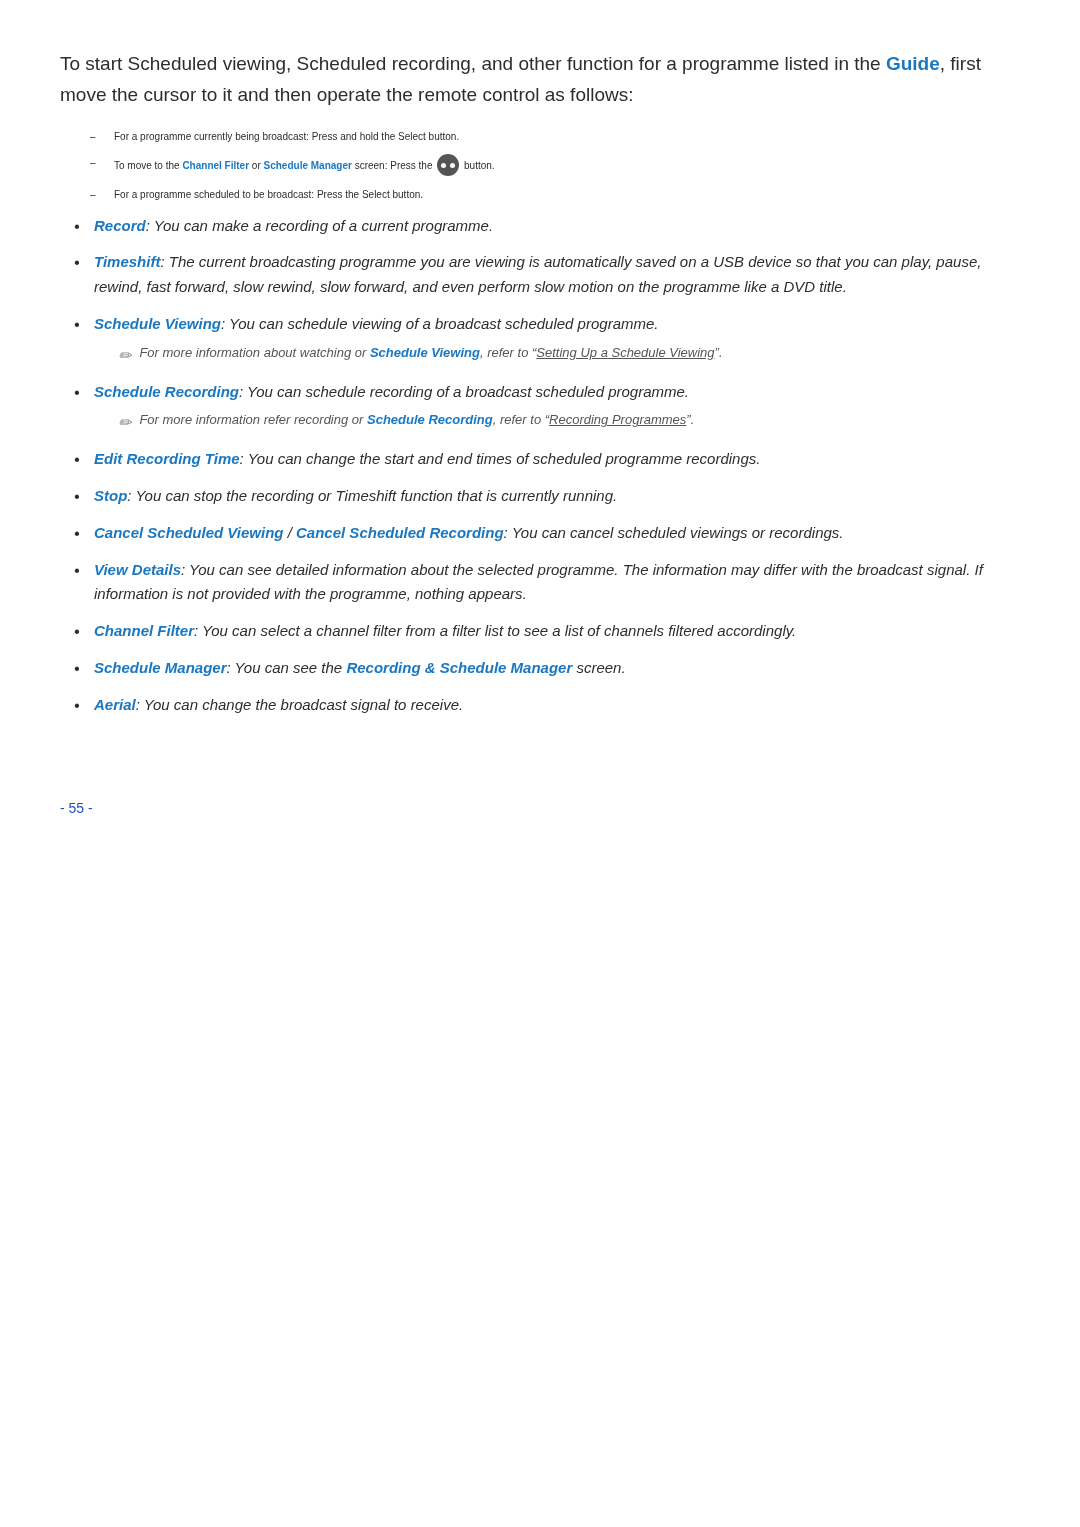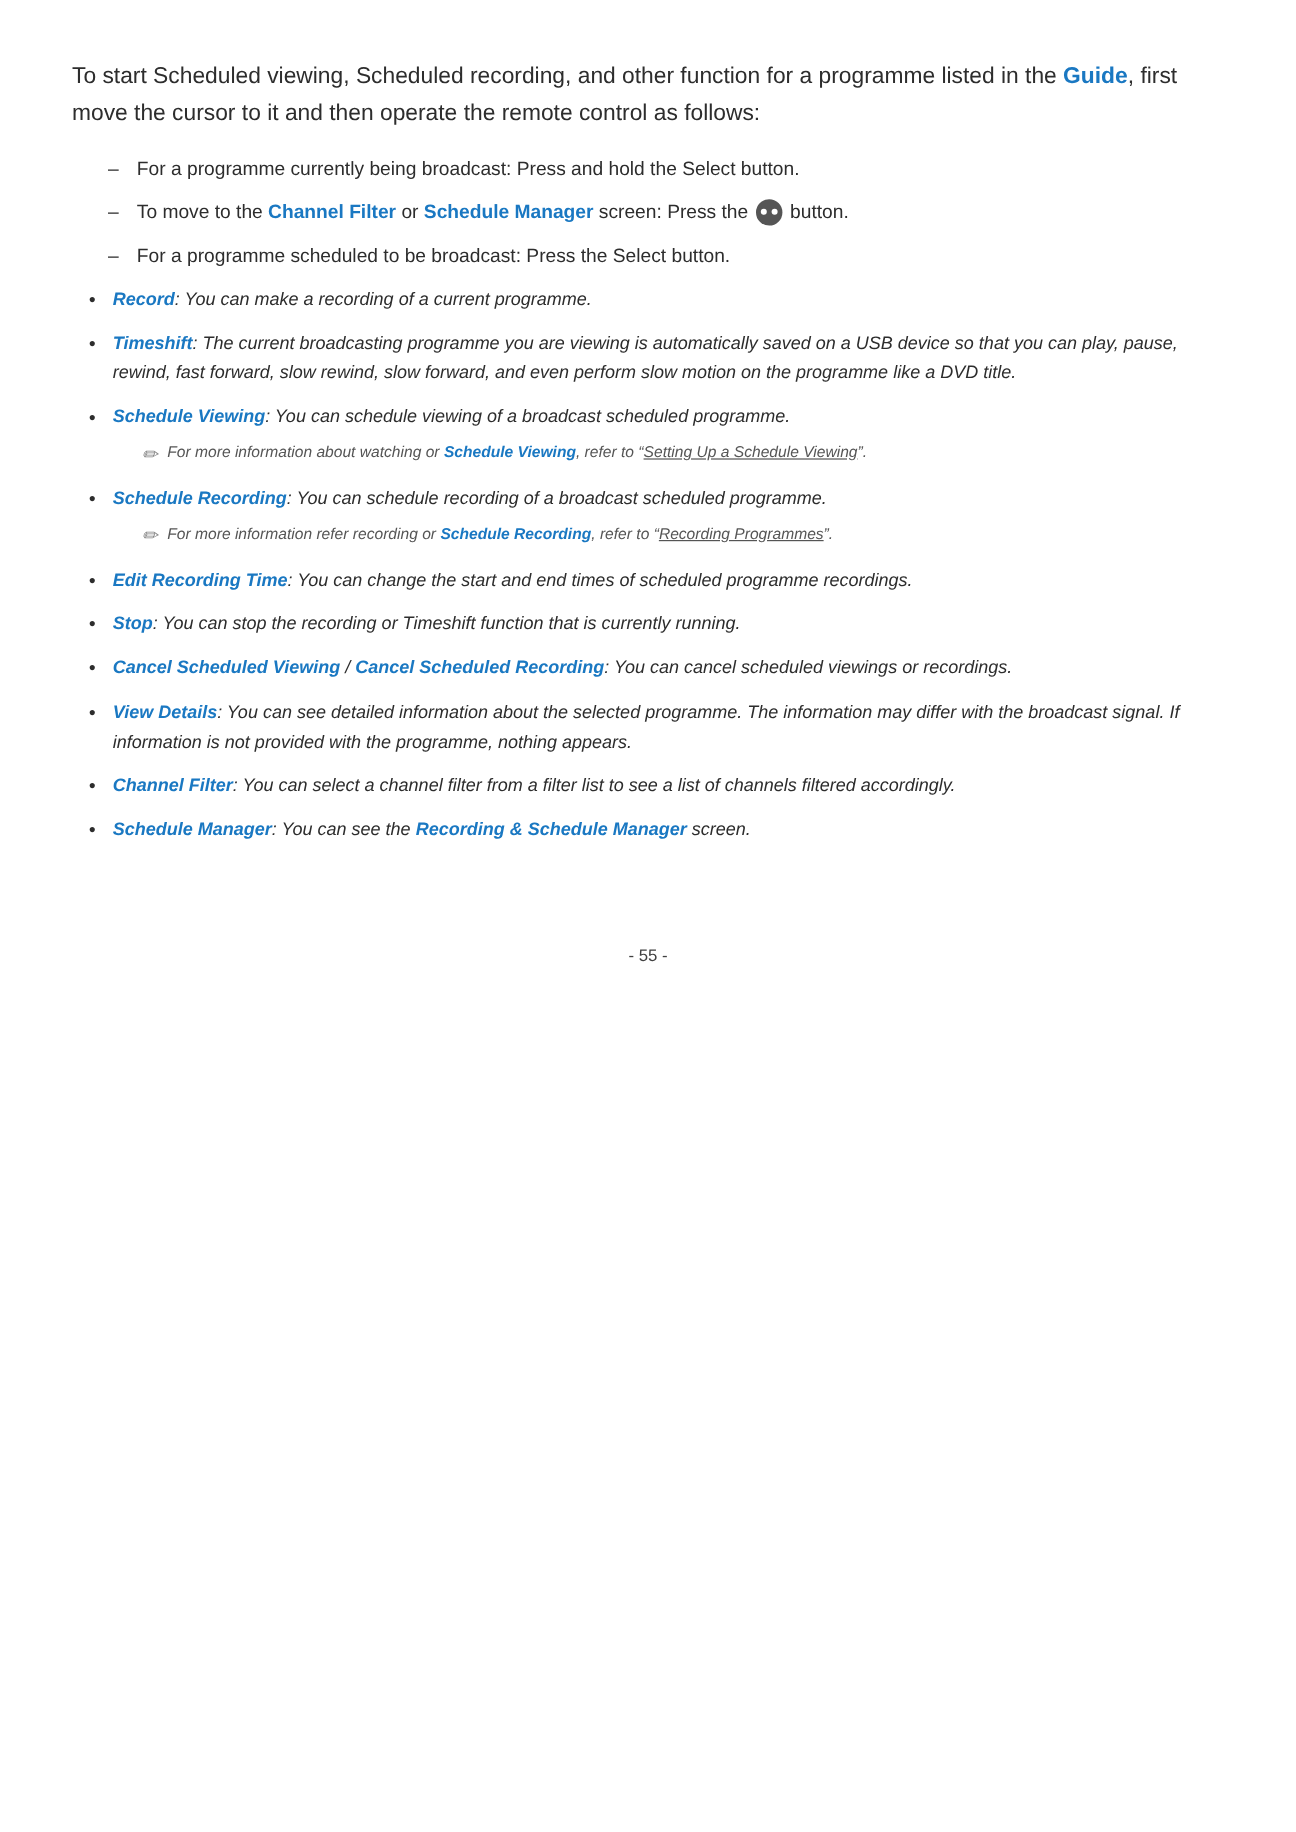--- a/index.html
+++ b/index.html
@@ -19,21 +19,21 @@
     }
     .dash-list {
       list-style: none;
       margin: 0 0 8px 30px;
       padding: 0;
     }
     .dash-list li {
       position: relative;
       padding-left: 24px;
       margin-bottom: 10px;
-      font-size: 16px;
+      font-size: 10px;
       line-height: 1.65;
     }
     .dash-list li::before {
       content: '–';
       position: absolute;
       left: 0;
       color: #2d2d2d;
     }
     .bullet-list {
       list-style: none;
@@ -104,23 +104,23 @@
       background: white;
       position: absolute;
     }
     .button-icon::before {
       left: 4px;
     }
     .button-icon::after {
       right: 4px;
     }
     .page-footer {
-      text-align: center;
+      text-align: left;
       margin-top: 80px;
-      color: #404040;
+      color: #1d4ed8;
       font-size: 14px;
     }
   </style>
 </head>
 <body>
 
 <p class="intro-para">
   <span>To start Scheduled viewing, Scheduled recording, and other function for a programme listed in the </span><a class="link-blue">Guide</a><span>, first move the cursor to it and then operate the remote control as follows:</span>
 </p>
 
@@ -183,18 +183,21 @@
   </li>
 
   <li>
     <a class="link-blue">Channel Filter</a><span>: You can select a channel filter from a filter list to see a list of channels filtered accordingly.</span>
   </li>
 
   <li>
     <a class="link-blue">Schedule Manager</a><span>: You can see the </span><a class="link-blue">Recording &amp; Schedule Manager</a><span> screen.</span>
   </li>
 
+  <li>
+    <a class="link-blue">Aerial</a><span>: You can change the broadcast signal to receive.</span>
+  </li>
 
 </ul>
 
 <div class="page-footer">
   <span>- 55 -</span>
 </div>
 
 </body></html>

